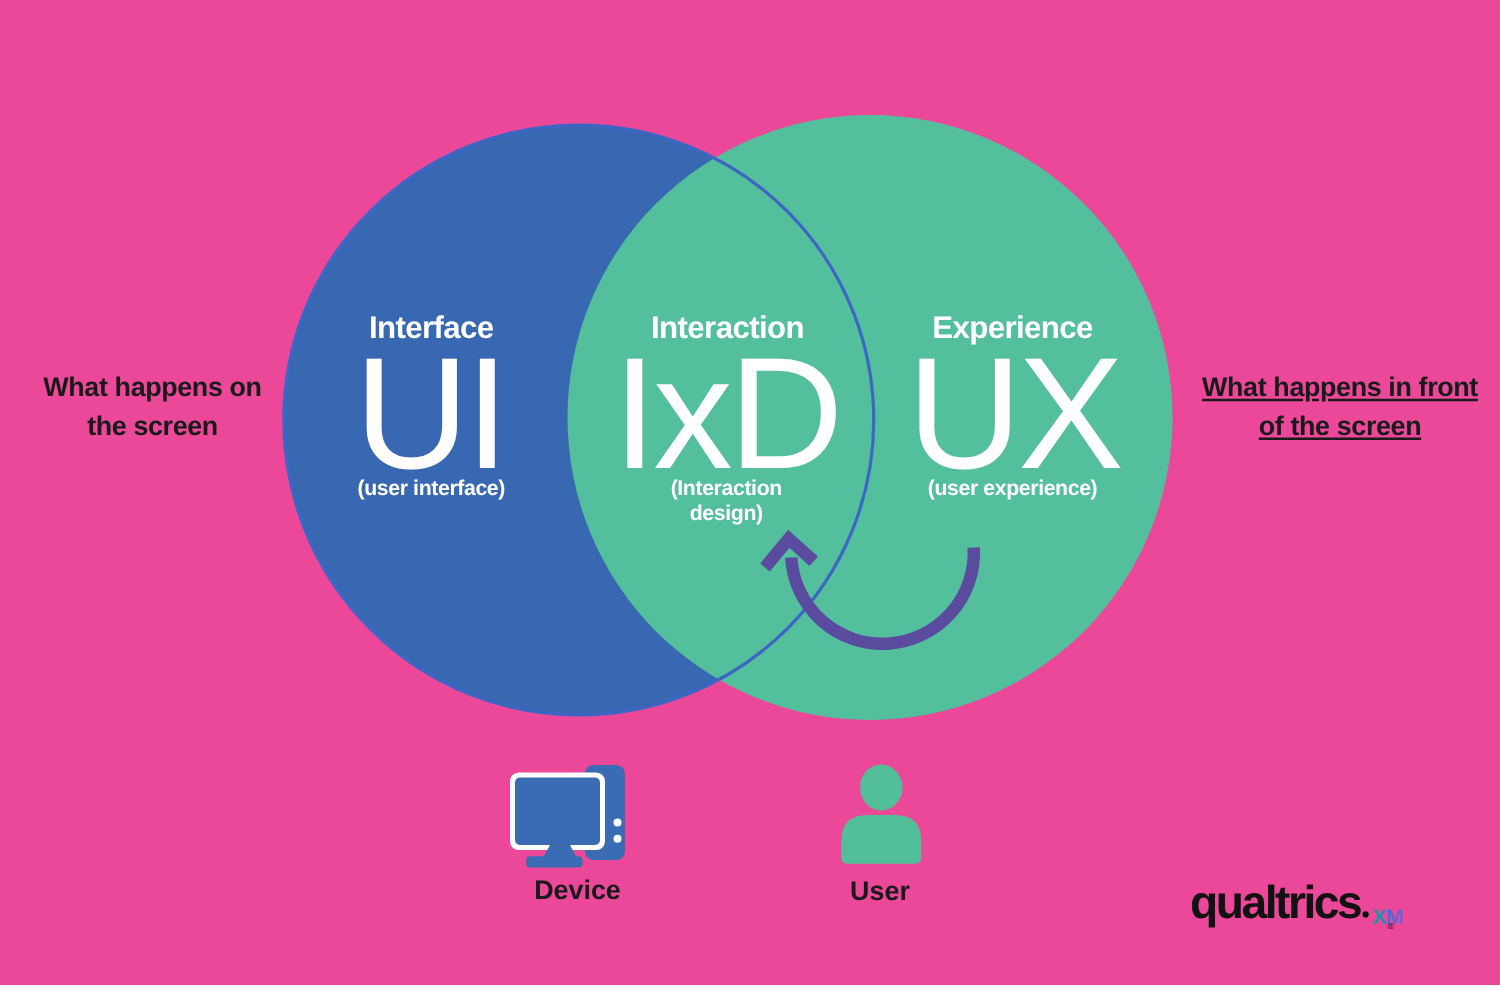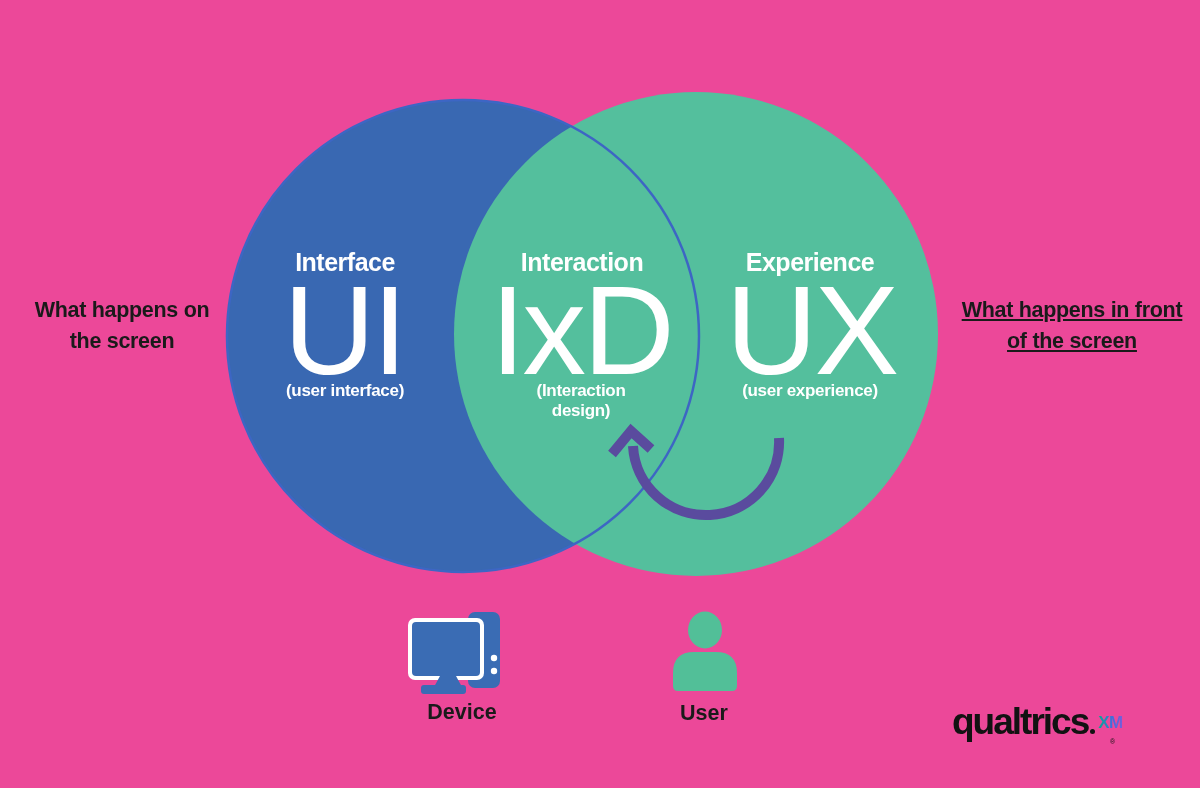--- a/index.html
+++ b/index.html
@@ -11,21 +11,21 @@
   .venn-svg{position:absolute;left:0;top:0;}
   .txt{position:absolute;transform:translateX(-50%);text-align:center;white-space:nowrap;}
   .heading{color:#ffffff;font-weight:bold;font-size:25px;letter-spacing:-0.5px;}
   .acronym{color:#ffffff;font-weight:normal;font-size:127px;line-height:1;letter-spacing:-3px;}
   .sub{color:#ffffff;font-weight:bold;font-size:17px;line-height:20px;letter-spacing:-0.3px;}
   .sub.wrap{white-space:normal;width:150px;}
   .caption{color:#1a1a1a;font-weight:bold;font-size:21.5px;line-height:31px;letter-spacing:-0.3px;white-space:normal;}
   .caption.left{width:190px;}
   .caption.right{width:235px;text-decoration:underline;}
   .legend-label{color:#1a1a1a;font-weight:bold;font-size:21.5px;}
-  .logo{position:absolute;left:952px;top:700px;display:flex;align-items:center;}
+  .logo{position:absolute;left:952px;top:700px;display:flex;align-items:flex-end;}
   .logo-brand{color:#121212;font-weight:bold;font-size:37px;line-height:44px;letter-spacing:-2px;}
   .logo-dot{width:5px;height:5px;border-radius:50%;background:#121212;align-self:flex-end;margin:0 0 10px 2px;}
   .logo-reg{position:absolute;left:158px;top:38px;font-size:7px;color:#121212;}
   .logo-xm{
     font-weight:bold;font-size:17px;line-height:17px;margin:2px 0 2px 3px;letter-spacing:-0.5px;
     background:linear-gradient(90deg,#00AE8F 0%,#3F6EDC 55%,#7E5BD8 100%);
     -webkit-background-clip:text;background-clip:text;color:transparent;
   }
 </style>
 </head>

